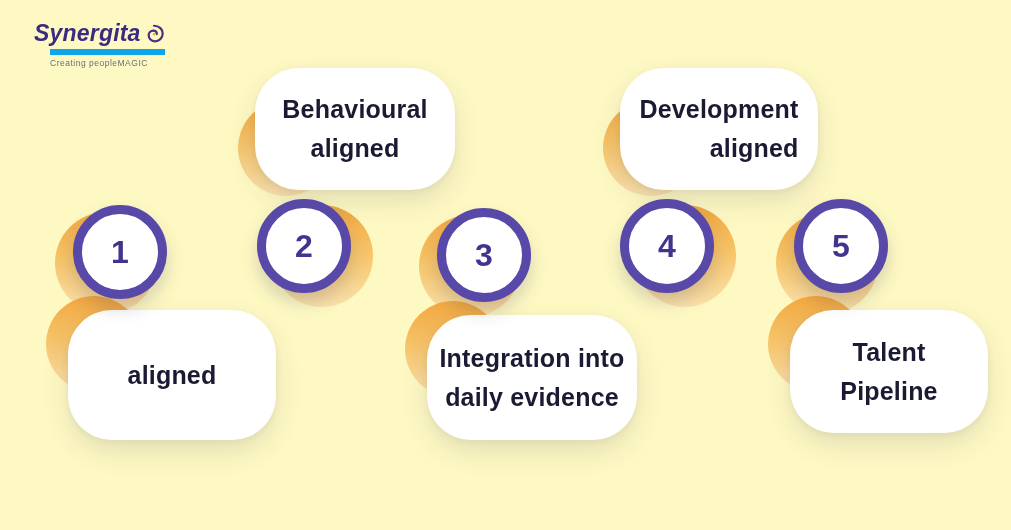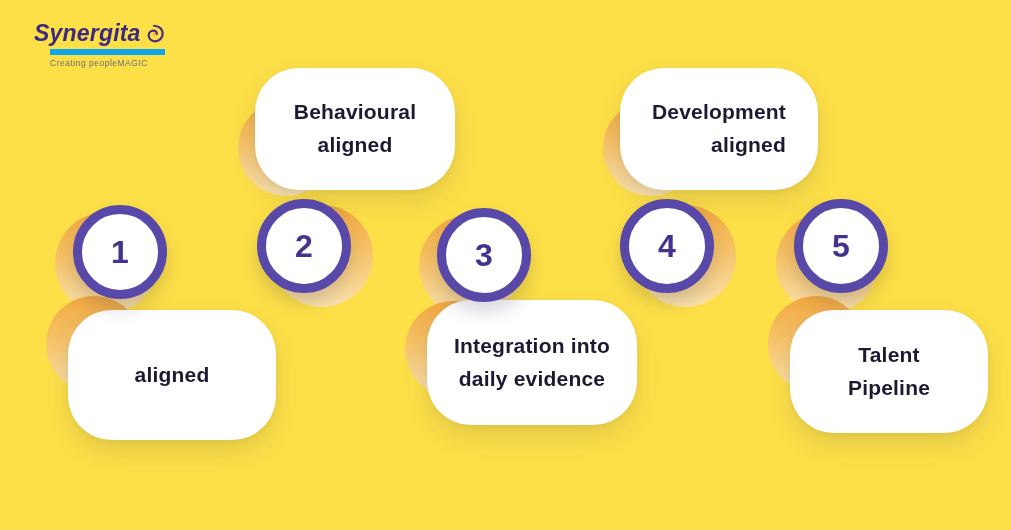--- a/index.html
+++ b/index.html
@@ -11,21 +11,21 @@
     --brand-purple:#3b2a80;
     --tagline-gray:#6b6b7d;
   }
   *{margin:0;padding:0;box-sizing:border-box;}
   html,body{background:#ffffff;}
   body{font-family:"Liberation Sans", sans-serif;}
   .canvas{
     position:relative;
     width:1011px;
     height:530px;
-    background:#fde047;
+    background:#fef9c3;
     overflow:hidden;
   }
 
   
   .logo{position:absolute;left:34px;top:20px;z-index:5;}
   .logo-row{display:flex;align-items:center;gap:2px;}
   .brand{
     font-size:23px;font-weight:700;font-style:italic;
     color:var(--brand-purple);letter-spacing:0.2px;
   }
@@ -56,27 +56,27 @@
   .b5b{left:768px;top:296px;}
 
   
   .card{
     position:absolute;z-index:2;
     background:#ffffff;border-radius:44px;
     box-shadow:0 12px 28px rgba(40,40,80,0.12), 0 2px 6px rgba(40,40,80,0.05);
     display:flex;align-items:center;justify-content:center;text-align:center;
   }
   .card-text{
-    font-size:21px;font-weight:700;color:var(--card-text);
+    font-size:25px;font-weight:700;color:var(--card-text);
     line-height:1.55;letter-spacing:0.2px;
   }
   .card-text span{display:block;}
   .c1{left:68px;top:310px;width:208px;height:130px;}
   .c2{left:255px;top:68px;width:200px;height:122px;}
-  .c3{left:427px;top:300px;width:210px;height:125px;}
+  .c3{left:427px;top:315px;width:210px;height:125px;}
   .c4{left:620px;top:68px;width:198px;height:122px;text-align:right;}
   .c5{left:790px;top:310px;width:198px;height:123px;}
 
   
   .ring{
     position:absolute;z-index:3;
     width:94px;height:94px;border-radius:50%;
     background:#ffffff;
     border:9px solid var(--purple-ring);
     box-shadow:0 10px 18px rgba(40,40,80,0.18);

